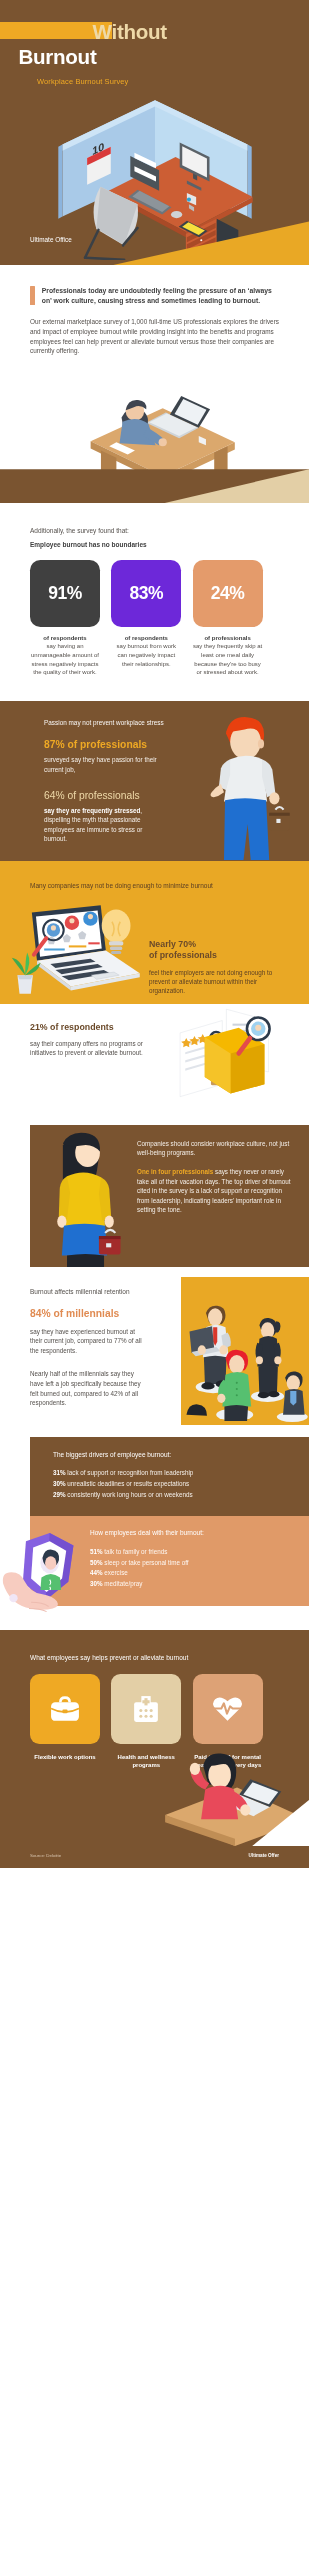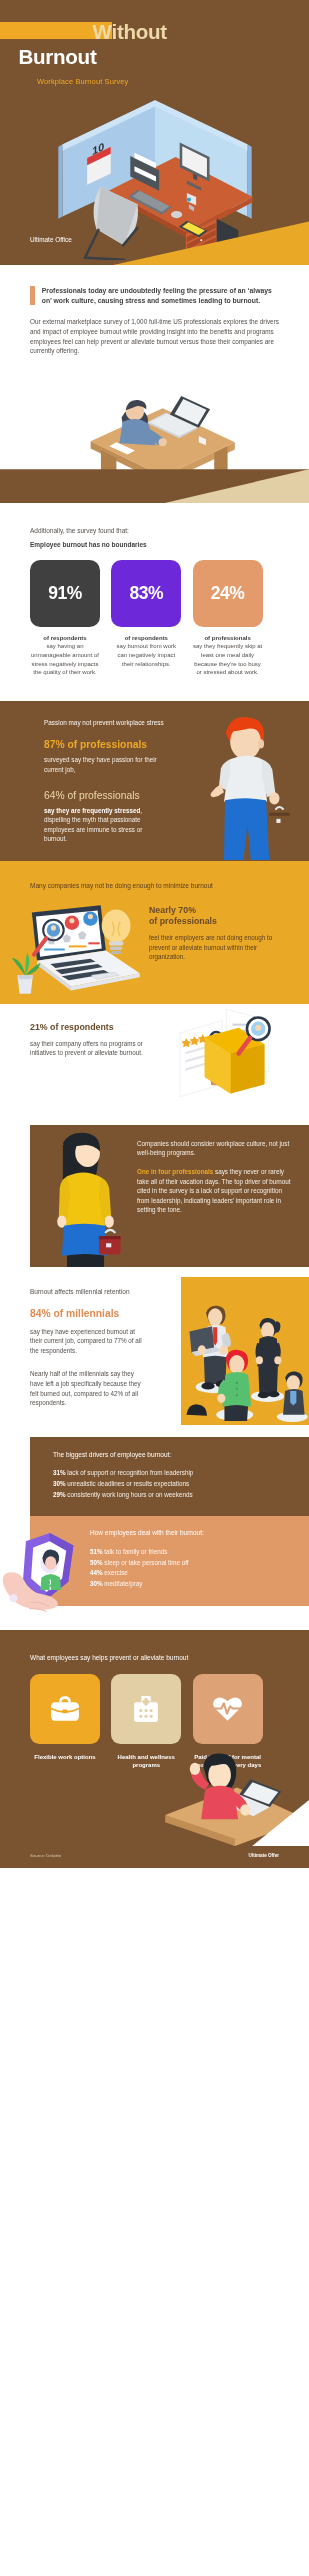--- a/index.html
+++ b/index.html
@@ -104,21 +104,21 @@
   .kicker { font-size: 6.4px; color: #ffffff; opacity: .95; }
   .big-yellow { font-size: 10.3px; font-weight: bold; color: #efa924; margin-top: 13.4px; }
   .big-cream  { font-size: 10.3px; font-weight: normal; color: #eed9a8; margin-top: 15.5px; }
   .white-body { font-size: 6.3px; color: #f4efe9; line-height: 1.5; margin-top: 5.2px; }
   .white-body b { color: #ffffff; }
   .man-svg { position: absolute; right: 17.5px; bottom: 0; z-index: 2; }
 
   
   .yellow-sec { position: relative; padding: 20.6px 0 0 0; min-height: 129px; background: #e9a825; }
   .yellow-sec .kick { font-size: 6.5px; color: #5d4024; padding: 0 30px; }
-  .laptop-row { display: flex; align-items: flex-start; margin-top: 9.3px; }
+  .laptop-row { display: flex; align-items: flex-end; margin-top: 9.3px; }
   .laptop-art { width: 149px; flex: 0 0 149px; position: relative; height: 98px; }
   .laptop-txt { padding-right: 23px; padding-top: 7.2px; }
   .brown-head { font-size: 8.8px; font-weight: bold; color: #6b4a2a; line-height: 1.25; }
   .brown-body { font-size: 6.3px; color: #5d4024; line-height: 1.5; margin-top: 6.2px; }
 
   
   .sec21 { position: relative; background: #fff; padding: 17.5px 0 0 0; min-height: 108px; }
   .sec21 .txt { width: 155px; padding-left: 30px; }
   .head-brown { font-size: 8.8px; font-weight: bold; color: #6b4a2a; }
   .sec21 .body { font-size: 6.3px; color: #55504c; line-height: 1.55; margin-top: 7.2px; }

